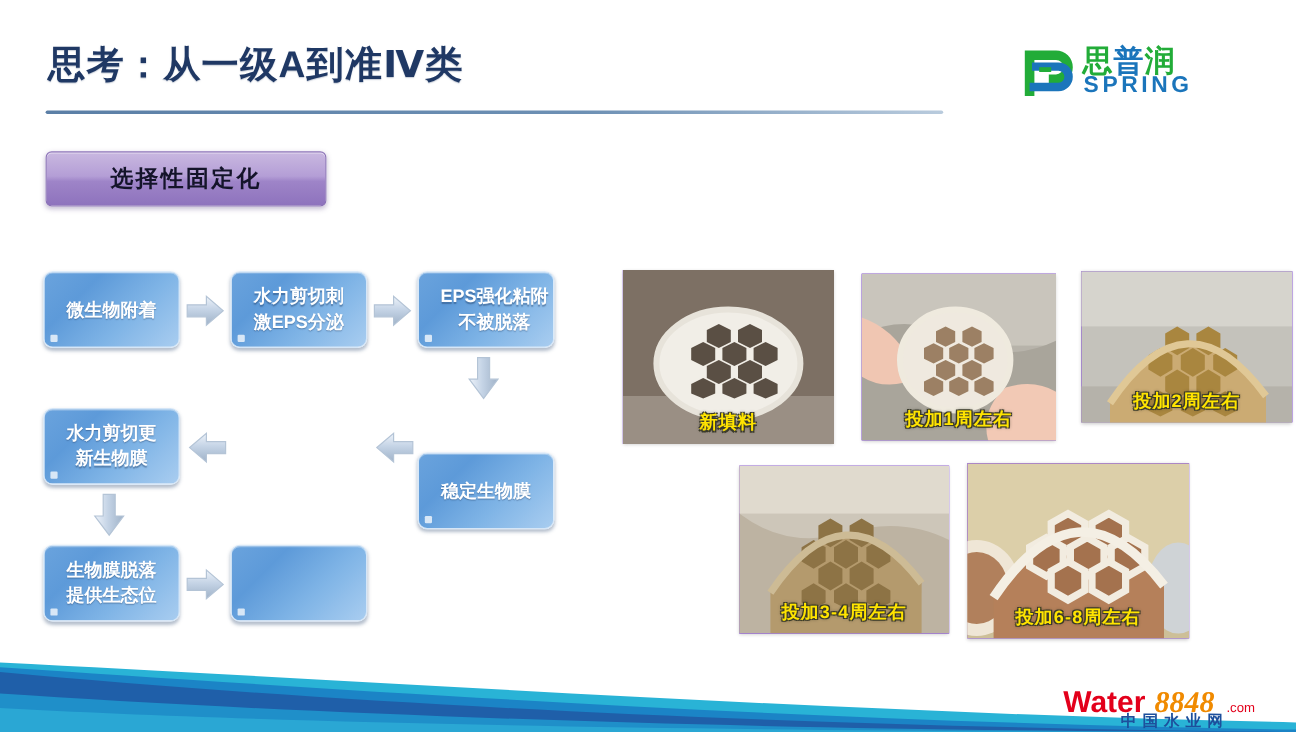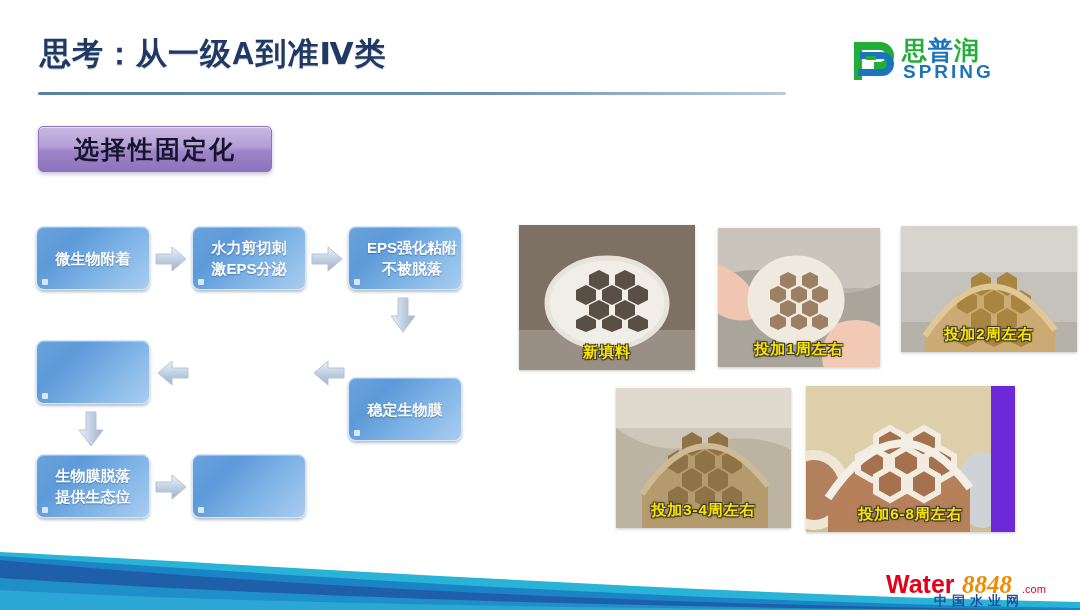--- a/index.html
+++ b/index.html
@@ -30,21 +30,21 @@
   
   .banner{
     position:absolute;left:38px;top:126px;width:232px;height:44px;
     border-radius:5px;
     background:linear-gradient(to bottom,#c9b8e0 0%,#b49ed6 45%,#9e84c8 55%,#8e73bd 100%);
     box-shadow:0 2px 4px rgba(90,70,130,.35), inset 0 1px 0 rgba(255,255,255,.55);
     border:1px solid #8d74b8;
     display:flex;align-items:center;justify-content:center;
   }
   .banner span{
-    font-size:25px;font-weight:bold;color:#14142a;letter-spacing:2px;
+    font-size:19px;font-weight:bold;color:#14142a;letter-spacing:2px;
   }
 
   
   .flow{position:absolute;left:36px;top:212px;width:440px;height:320px;}
   .fbox{
     position:absolute;border-radius:8px;
     background:linear-gradient(135deg,#6aa3dd 0%,#5d9ad9 28%,#7fb4e6 62%,#a9cdf0 100%);
     border:1px solid #d5e6f7;
     box-shadow:0 2px 3px rgba(40,70,110,.35), inset 0 1px 0 rgba(255,255,255,.35);
     color:#ffffff;font-weight:bold;font-size:15px;line-height:21px;
@@ -90,21 +90,21 @@
     position:absolute;left:0;right:0;bottom:8px;text-align:center;
     font-size:15px;font-weight:bold;color:#ffe400;
     letter-spacing:1px;
     text-shadow:-1px -1px 0 #3a3a2a,1px -1px 0 #3a3a2a,-1px 1px 0 #3a3a2a,
                  1px 1px 0 #3a3a2a, 0 0 3px #2c2c1d;
   }
   .p1{left:499px;top:225px;width:176px;height:145px;}
   .p2{left:698px;top:228px;width:162px;height:139px;}
   .p3{left:881px;top:226px;width:176px;height:126px;}
   .p4{left:596px;top:388px;width:175px;height:140px;}
-  .p5{left:786px;top:386px;width:185px;height:146px;padding-left:24px;}
+  .p5{left:786px;top:386px;width:185px;height:146px;}
 
   
   .wm{position:absolute;left:838px;top:545px;width:240px;height:62px;}
   .wm svg{display:block;}
 </style>
 </head>
 <body>
 
 <div class="slide">
 
@@ -148,20 +148,24 @@
 
     <div class="fbox b3">
       <div>
         <span class="l2">EPS强化粘附</span>
         <span class="l2">不被脱落</span>
       </div>
       <i class="fbox-dot"></i>
     </div>
 
     <div class="fbox b4">
+      <div>
+        <span class="l2">水力剪切更</span>
+        <span class="l2">新生物膜</span>
+      </div>
       <i class="fbox-dot"></i>
     </div>
 
 
     <div class="fbox b6">
       <div>
         <span>稳定生物膜</span>
       </div>
       <i class="fbox-dot"></i>
     </div>

